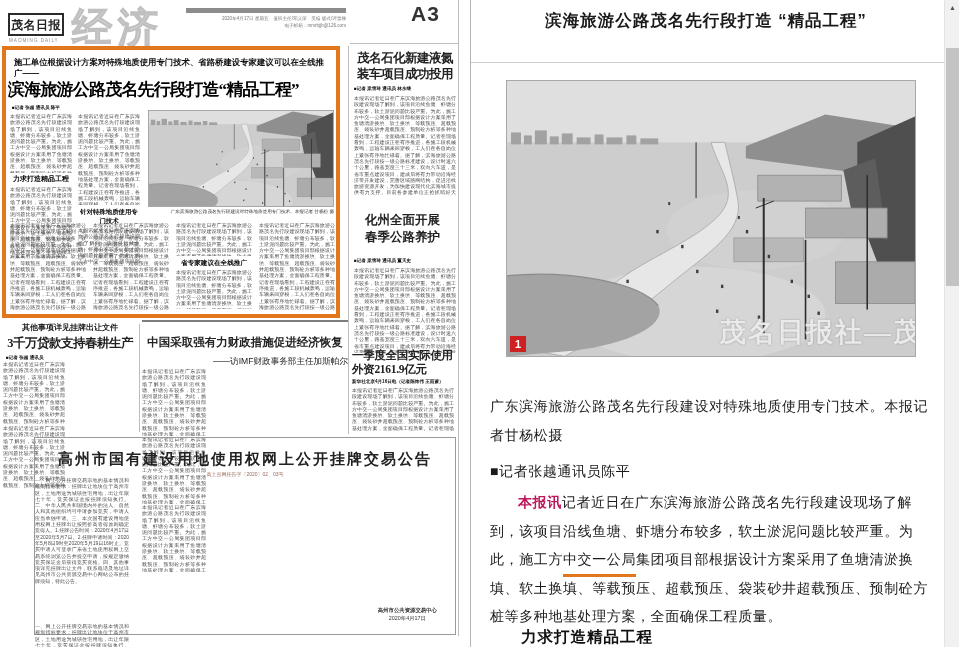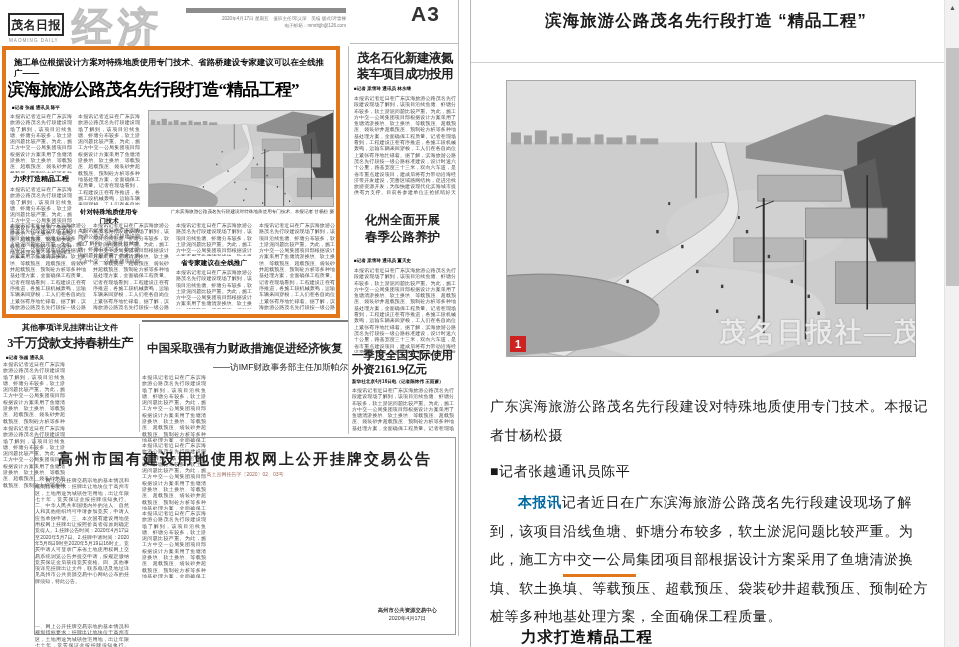--- a/index.html
+++ b/index.html
@@ -11,21 +11,21 @@
   
   .tt{font-size:5px;line-height:6.3px;color:#4b4b4b;text-align:justify;overflow:hidden;word-break:break-all;letter-spacing:0}
   .col{position:absolute}
   .sh{font-weight:900;color:#000;text-align:center;font-size:7px;line-height:9px;margin:2px 0;font-family:"Liberation Serif","DejaVu Serif",serif}
   .byline-sm{font-size:4.6px;font-weight:700;color:#111;line-height:6px;overflow:hidden;white-space:nowrap}
   .rule{position:absolute;background:#bdbdbd}
   .photo-wrap{position:absolute;border:1px solid #a8a8a8;overflow:hidden;background:#dcdcdc}
   .photo-wrap svg{display:block;width:100%;height:100%}
   .annotation{position:absolute;border:4px solid #e2761b;pointer-events:none}
   .hl-underline{border-bottom:3px solid #e2761b;padding-bottom:7px}
-  .red-lead{color:#0369a1;font-weight:700}
+  .red-lead{color:#be185d;font-weight:700}
   .marker-badge{position:absolute;left:3px;bottom:4px;width:16px;height:16px;background:#ce2222;color:#fff;font-size:11px;font-weight:700;text-align:center;line-height:16px}
   .watermark{position:absolute;right:-36px;bottom:6px;white-space:nowrap;font-family:"Liberation Serif","DejaVu Serif",serif;font-weight:700;font-size:27px;color:#ececec;opacity:.95;text-shadow:0 0 2px #8f8f8f;letter-spacing:2px}
   .reader-text{letter-spacing:.6px;color:#1a1a1a}
   .scrollbar{position:absolute;left:944px;top:0;width:15px;height:647px;background:#f1f1f1;border-left:1px solid #e3e3e3}
   .scroll-btn{position:absolute;left:0;top:0;width:15px;height:16px;background:#f1f1f1;color:#555;font-size:7px;text-align:center;line-height:16px;cursor:pointer}
   .scroll-thumb{position:absolute;left:1px;top:48px;width:13px;height:238px;background:#c3c3c3}
 </style>
 </head>
 <body>
 
@@ -176,21 +176,21 @@
       <div style="text-align:center;font-size:8px;font-weight:700;color:#222">其他事项详见挂牌出让文件</div>
       <div class="serif" style="text-align:center;font-size:12.5px;font-weight:900;letter-spacing:-0.5px;white-space:nowrap;margin-top:2px">3千万贷款支持春耕生产</div>
       <div class="byline-sm" style="margin:3px 0 0 3px">■记者 张越 通讯员</div>
       <div class="tt" style="left:2px;top:42px;width:62px;height:64px">本报讯记者近日在广东滨海旅游公路茂名先行段建设现场了解到，该项目沿线鱼塘、虾塘分布较多，软土淤泥问题比较严重。为此，施工方中交一公局集团项目部根据设计方案采用了鱼塘清淤换填、软土换填、等载预压、超载预压、袋装砂井超载预压、预制砼方桩等多种地基处理方案，全面确保工程质量。记者在现场看到，工程建设正在有序推进，各施工段机械轰鸣，运输车辆来回穿梭，工人们在各自岗位上紧张有序地忙碌着。据了解，滨海旅游公路茂名先行段按一级公路标准建设，设计时速六十公里，路基宽度三十三米，双向六车道，是省市重点建设项目，建成后将有力带动沿海经济带开发建设，完善区域路网结构，促进沿线旅游资源开发，为加快建设现代化滨海城市提供有力支撑。目前各参建单位正抢抓晴好天气，科学组织施工，确保项目按计划推进。</div>
       <div class="tt" style="left:70px;top:42px;width:62px;height:64px">本报讯记者近日在广东滨海旅游公路茂名先行段建设现场了解到，该项目沿线鱼塘、虾塘分布较多，软土淤泥问题比较严重。为此，施工方中交一公局集团项目部根据设计方案采用了鱼塘清淤换填、软土换填、等载预压、超载预压、袋装砂井超载预压、预制砼方桩等多种地基处理方案，全面确保工程质量。记者在现场看到，工程建设正在有序推进，各施工段机械轰鸣，运输车辆来回穿梭，工人们在各自岗位上紧张有序地忙碌着。据了解，滨海旅游公路茂名先行段按一级公路标准建设，设计时速六十公里，路基宽度三十三米，双向六车道，是省市重点建设项目，建成后将有力带动沿海经济带开发建设，完善区域路网结构，促进沿线旅游资源开发，为加快建设现代化滨海城市提供有力支撑。目前各参建单位正抢抓晴好天气，科学组织施工，确保项目按计划推进。</div>
     </div>
     <div class="rule" style="left:139px;top:324px;width:1px;height:108px"></div>
 
     <div class="abs" style="left:142px;top:320px;width:206px;height:112px">
       <div style="width:100%;height:2px;background:#7d7d7d"></div>
-      <div class="serif" style="text-align:center;font-size:11.5px;font-weight:900;margin-top:19px;white-space:nowrap">中国采取强有力财政措施促进经济恢复</div>
+      <div class="serif" style="text-align:center;font-size:11.5px;font-weight:900;margin-top:13px;white-space:nowrap">中国采取强有力财政措施促进经济恢复</div>
       <div style="text-align:right;font-size:8.6px;font-weight:400;margin-top:6px">——访IMF财政事务部主任加斯帕尔</div>
       <div class="tt" style="left:1px;top:40px;width:64px;height:68px">本报讯记者近日在广东滨海旅游公路茂名先行段建设现场了解到，该项目沿线鱼塘、虾塘分布较多，软土淤泥问题比较严重。为此，施工方中交一公局集团项目部根据设计方案采用了鱼塘清淤换填、软土换填、等载预压、超载预压、袋装砂井超载预压、预制砼方桩等多种地基处理方案，全面确保工程质量。记者在现场看到，工程建设正在有序推进，各施工段机械轰鸣，运输车辆来回穿梭，工人们在各自岗位上紧张有序地忙碌着。据了解，滨海旅游公路茂名先行段按一级公路标准建设，设计时速六十公里，路基宽度三十三米，双向六车道，是省市重点建设项目，建成后将有力带动沿海经济带开发建设，完善区域路网结构，促进沿线旅游资源开发，为加快建设现代化滨海城市提供有力支撑。目前各参建单位正抢抓晴好天气，科学组织施工，确保项目按计划推进。</div>
       <div class="tt" style="left:71px;top:40px;width:64px;height:68px">本报讯记者近日在广东滨海旅游公路茂名先行段建设现场了解到，该项目沿线鱼塘、虾塘分布较多，软土淤泥问题比较严重。为此，施工方中交一公局集团项目部根据设计方案采用了鱼塘清淤换填、软土换填、等载预压、超载预压、袋装砂井超载预压、预制砼方桩等多种地基处理方案，全面确保工程质量。记者在现场看到，工程建设正在有序推进，各施工段机械轰鸣，运输车辆来回穿梭，工人们在各自岗位上紧张有序地忙碌着。据了解，滨海旅游公路茂名先行段按一级公路标准建设，设计时速六十公里，路基宽度三十三米，双向六车道，是省市重点建设项目，建成后将有力带动沿海经济带开发建设，完善区域路网结构，促进沿线旅游资源开发，为加快建设现代化滨海城市提供有力支撑。目前各参建单位正抢抓晴好天气，科学组织施工，确保项目按计划推进。</div>
       <div class="tt" style="left:141px;top:40px;width:64px;height:68px">本报讯记者近日在广东滨海旅游公路茂名先行段建设现场了解到，该项目沿线鱼塘、虾塘分布较多，软土淤泥问题比较严重。为此，施工方中交一公局集团项目部根据设计方案采用了鱼塘清淤换填、软土换填、等载预压、超载预压、袋装砂井超载预压、预制砼方桩等多种地基处理方案，全面确保工程质量。记者在现场看到，工程建设正在有序推进，各施工段机械轰鸣，运输车辆来回穿梭，工人们在各自岗位上紧张有序地忙碌着。据了解，滨海旅游公路茂名先行段按一级公路标准建设，设计时速六十公里，路基宽度三十三米，双向六车道，是省市重点建设项目，建成后将有力带动沿海经济带开发建设，完善区域路网结构，促进沿线旅游资源开发，为加快建设现代化滨海城市提供有力支撑。目前各参建单位正抢抓晴好天气，科学组织施工，确保项目按计划推进。</div>
     </div>
 
     <div class="abs" style="left:34px;top:437px;width:422px;height:198px;border:1px solid #9a9a9a">
       <div class="serif" style="text-align:center;font-size:15px;font-weight:900;letter-spacing:2px;margin-top:12px">高州市国有建设用地使用权网上公开挂牌交易公告</div>
       <div style="text-align:center;font-size:5px;color:#9a6a5a;margin-top:2px">高土云网挂告字〔2020〕02、03号</div>
       <div class="tt" style="left:10px;top:38px;width:94px;height:146px">一、网上公开挂牌交易宗地的基本情况和规划指标要求：挂牌出让地块位于高州市区，土地用途为城镇住宅用地，出让年限七十年，竞买保证金按挂牌须知执行。二、中华人民共和国境内外的法人、自然人和其他组织均可申请参加竞买，申请人应当单独申请。三、本次国有建设用地使用权网上挂牌出让按照价高者得原则确定竞得人。1.挂牌公告时间：2020年4月17日至2020年5月7日。2.挂牌申请时间：2020年5月8日9时至2020年5月19日16时止。竞买申请人可登录广东省土地使用权网上交易系统浏览公告并提交申请，按规定缴纳竞买保证金后获得竞买资格。四、其他事项详见挂牌出让文件，联系电话及地址详见高州市公共资源交易中心网站公布的挂牌须知，特此公告。</div>

